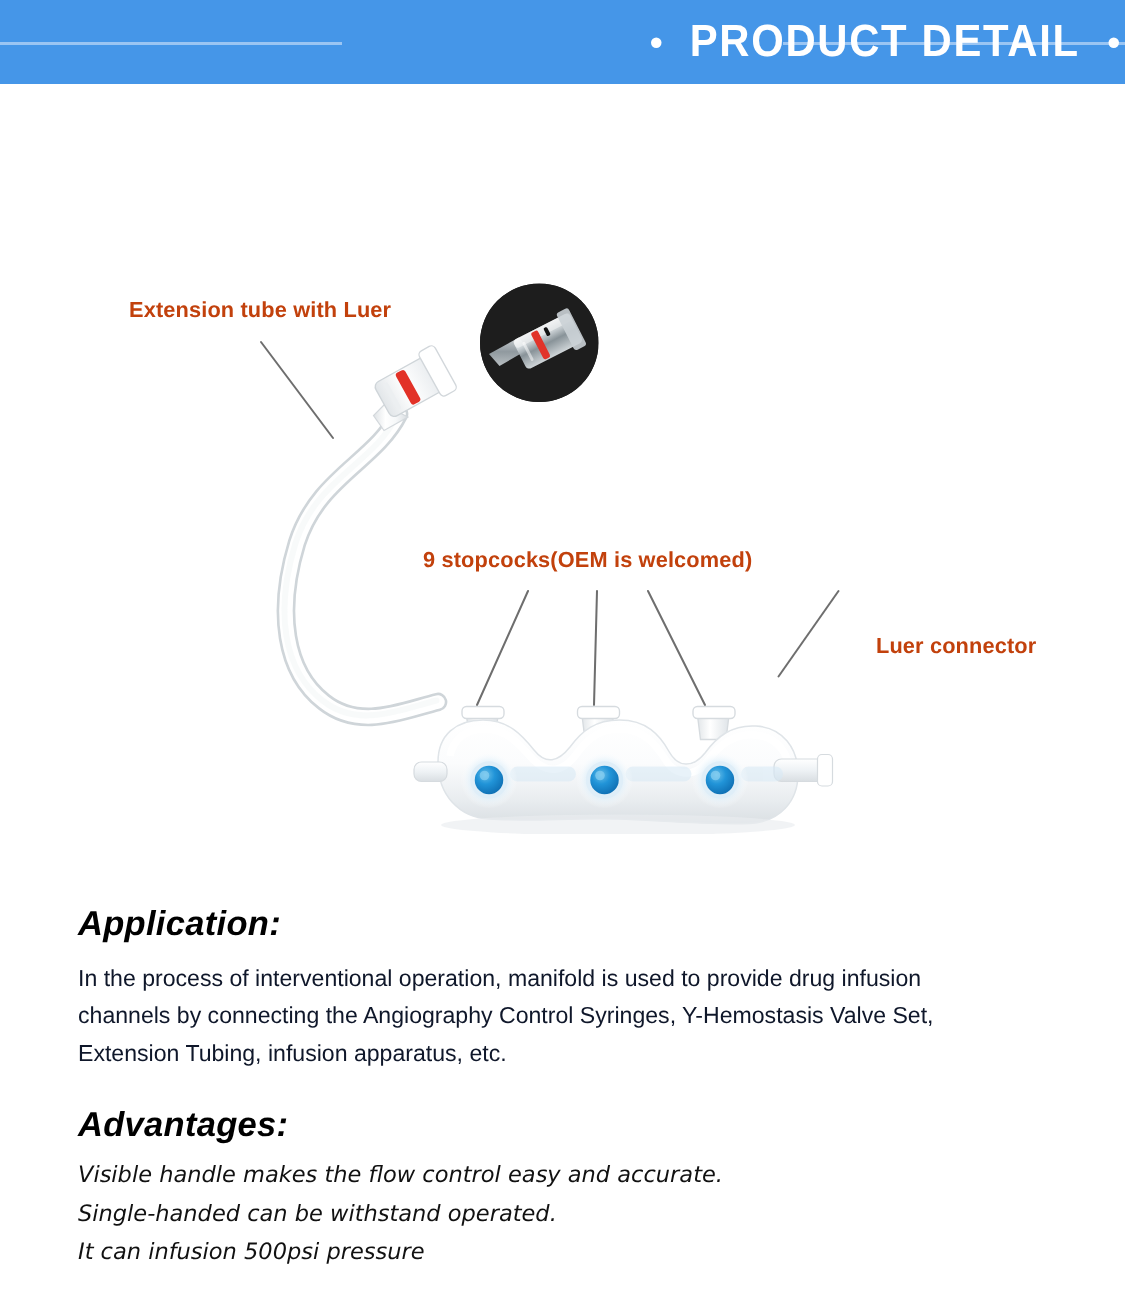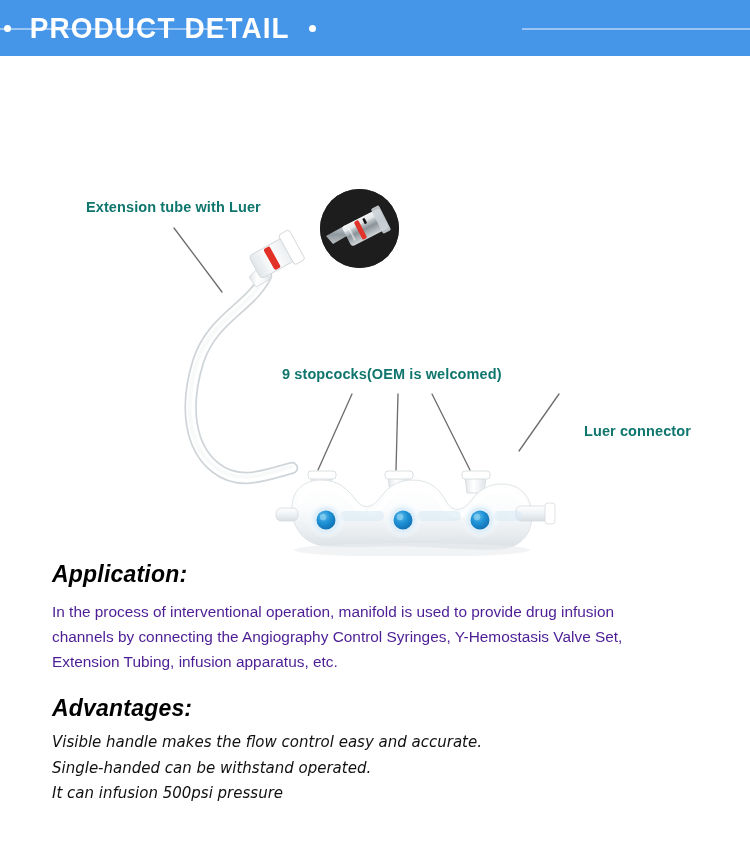--- a/index.html
+++ b/index.html
@@ -20,21 +20,21 @@
 
   
   .header-banner {
     position: absolute;
     left: 0; top: 0;
     width: 750px;
     height: 56px;
     background: #4596e8;
     display: flex;
     align-items: center;
-    justify-content: flex-start;
+    justify-content: flex-end;
   }
   .header-rule {
     position: absolute;
     top: 28px;
     height: 2px;
     background: #a9cef5;
     opacity: .85;
   }
   .header-rule.left  { left: 0;   width: 228px; }
   .header-rule.right { right: 0;  width: 228px; }
@@ -76,21 +76,21 @@
     position: absolute;
     left: 0; top: 0;
     width: 750px;
     height: 500px;
     display: block;
   }
 
   
   .callout {
     position: absolute;
-    color: #0f766e;
+    color: #c2410c;
     font-family: "Liberation Sans", sans-serif;
     font-size: 14.5px;
     font-weight: bold;
     white-space: nowrap;
     letter-spacing: .1px;
   }
   .callout-extension  { left: 86px;  top: 143px; }
   .callout-stopcocks  { left: 282px; top: 310px; }
   .callout-luer       { left: 551px; top: 367px; margin-left: 33px; }
 
@@ -100,21 +100,21 @@
     left: 320px; top: 133px;
     width: 79px; height: 79px;
     border-radius: 50%;
     overflow: hidden;
     background: radial-gradient(circle at 42% 34%, #3a3a3a 0%, #232323 48%, #151515 100%);
   }
 
   
   .content {
     position: absolute;
-    left: 0; top: 543px;
+    left: 0; top: 584px;
     width: 682px;
   }
   .section-heading {
     margin: 0;
     padding: 0 0 0 52px;
     font-family: "Liberation Sans", sans-serif;
     font-size: 23px;
     font-weight: bold;
     font-style: italic;
     color: #000000;
@@ -122,21 +122,21 @@
   }
   .heading-application { margin-top: 18px; }
   .heading-advantages  { margin-top: 21px; }
 
   .body-paragraph {
     margin: 11px 0 0 0;
     padding: 0 48px 0 52px;
     font-family: "Liberation Sans", sans-serif;
     font-size: 15.4px;
     line-height: 25px;
-    color: #4c1d95;
+    color: #0f172a;
     text-align: left;
   }
   .advantage-list {
     list-style: none;
     margin: 8px 17px 0 0;
     padding: 0 0 0 52px;
     font-style: italic;
   }
   .advantage-list li {
     font-family: "DejaVu Sans", sans-serif;

